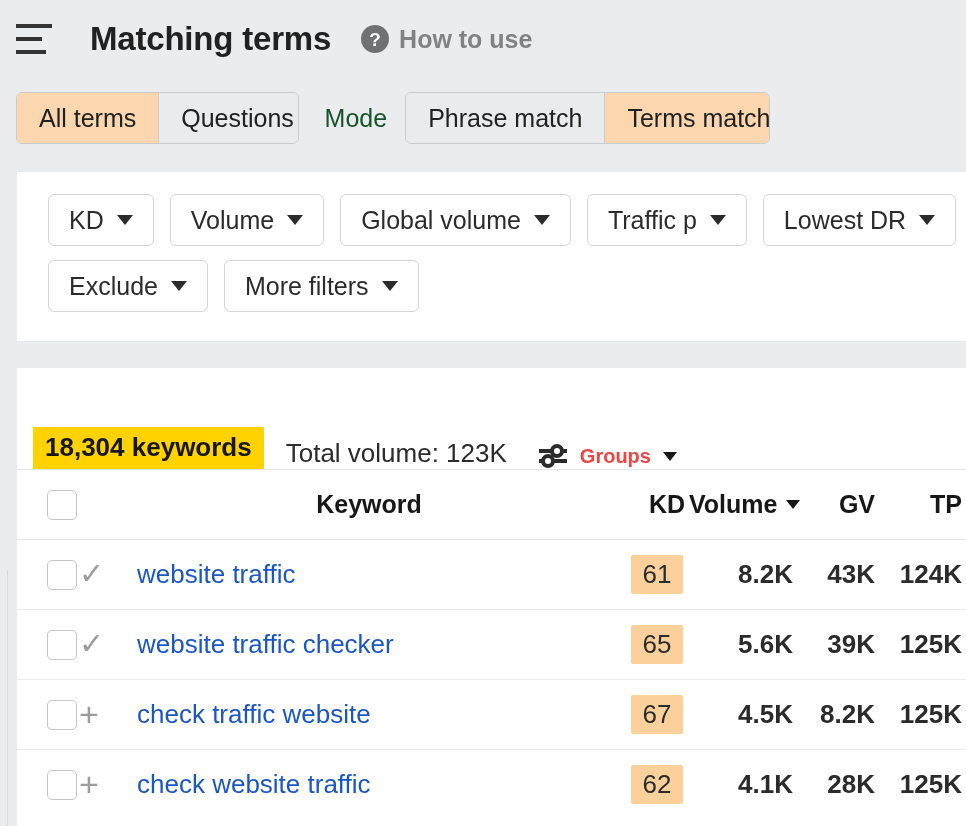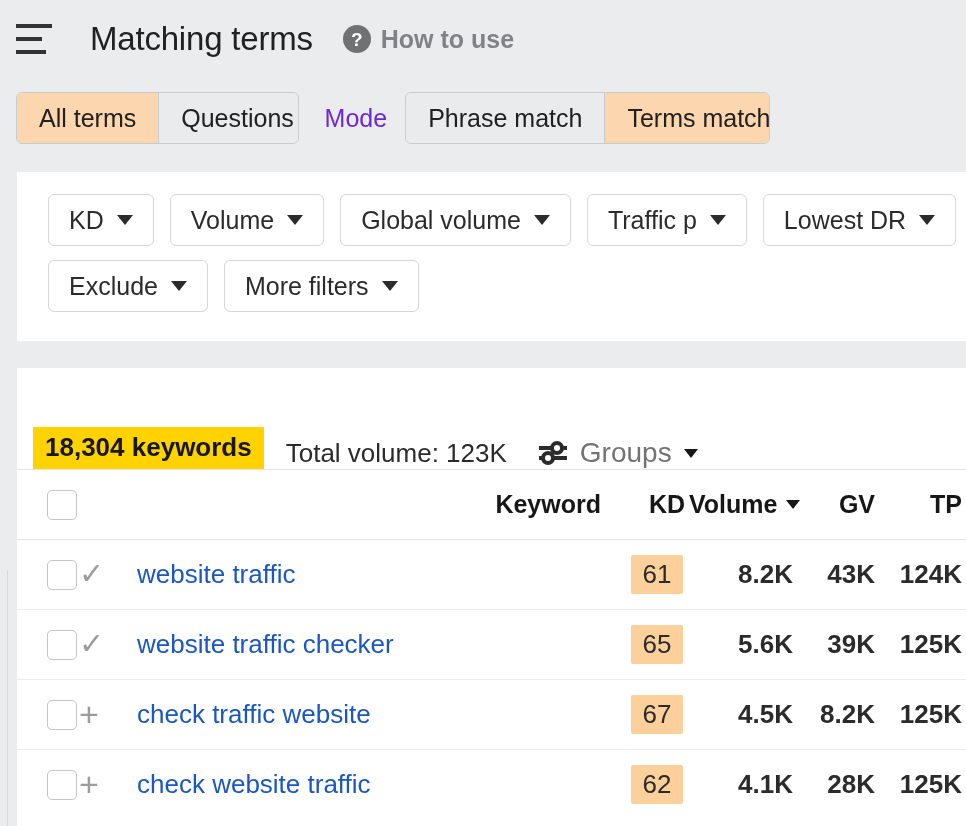--- a/index.html
+++ b/index.html
@@ -22,21 +22,21 @@
   .hamburger {
     width: 38px; height: 30px; display: flex; flex-direction: column;
     justify-content: center; gap: 9px; cursor: pointer; flex: 0 0 auto;
   }
   .hamburger span { display: block; height: 4px; background: #333333; border-radius: 0; }
   .hamburger span:nth-child(1) { width: 36px; }
   .hamburger span:nth-child(2) { width: 26px; }
   .hamburger span:nth-child(3) { width: 30px; }
 
   .page-title {
-    font-size: 33px; font-weight: normal; color: #212121;
+    font-size: 33px; font-weight: bold; color: #212121;
     margin-left: 36px; letter-spacing: -0.2px; white-space: nowrap;
   }
   .how-to-use {
     display: flex; align-items: center; gap: 10px; margin-left: 30px; cursor: pointer;
   }
   .qmark {
     width: 28px; height: 28px; border-radius: 50%; background: #6f7173;
     color: #ffffff; font-size: 19px; font-weight: bold;
     display: flex; align-items: center; justify-content: center; line-height: 1;
     flex: 0 0 auto;
@@ -53,21 +53,21 @@
     height: 52px; background: #eaebed;
   }
   .seg {
     display: flex; align-items: center; justify-content: center;
     padding: 0 22px; font-size: 25px; color: #212121; cursor: pointer;
     background: #eaebed; white-space: nowrap; height: 100%;
   }
   .seg + .seg { border-left: 1px solid #c9cbcd; }
   .seg.active { background: #fbd6ae; }
   .mode-label {
-    font-size: 25px; color: #6d28d9; margin: 0 18px 0 26px; white-space: nowrap;
+    font-size: 25px; color: #14532d; margin: 0 18px 0 26px; white-space: nowrap;
   }
 
   
   .filter-panel {
     position: absolute; left: 17px; top: 172px; width: 949px; height: 169px;
     background: #ffffff;
   }
   .filter-row { display: flex; align-items: center; gap: 16px; padding-left: 31px; }
   .filter-row.r1 { padding-top: 22px; }
   .filter-row.r2 { padding-top: 14px; }
@@ -96,21 +96,21 @@
     background: #ffd200; color: #171717; font-size: 26px; font-weight: bold;
     padding: 6px 12px; white-space: nowrap; line-height: 1.15;
   }
   .total-volume {
     font-size: 26px; color: #2b2b2b; margin-left: 22px; white-space: nowrap;
   }
   .groups-wrap {
     display: flex; align-items: center; gap: 12px; margin-left: 31px; cursor: pointer;
   }
   .sliders-icon { width: 30px; height: 26px; flex: 0 0 auto; }
-  .groups-label { font-size: 28px; font-weight: normal; color: #737373; white-space: nowrap; }
+  .groups-label { font-size: 20px; font-weight: bold; color: #ef4444; white-space: nowrap; }
   .caret-sm {
     width: 0; height: 0; border-left: 7px solid transparent;
     border-right: 7px solid transparent; border-top: 9px solid #171717; flex: 0 0 auto;
   }
 
   
   .tbl { width: 100%; border-collapse: collapse; table-layout: fixed; }
   .tbl thead th {
     border-top: 1px solid #e4e5e7; border-bottom: 1px solid #e4e5e7;
     height: 70px; font-size: 25px; font-weight: bold; color: #171717;
@@ -123,21 +123,21 @@
   .tbl tbody tr:last-child td { border-bottom: none; }
 
   .col-check { width: 62px; }
   .col-mark  { width: 48px; }
   .col-kw    { width: 474px; }
   .col-kd    { width: 88px; }
   .col-vol   { width: 108px; }
   .col-gv    { width: 82px; }
   .col-tp    { width: 87px; }
 
-  .th-kw { text-align: right; padding-left: 10px !important; }
+  .th-kw { text-align: center; padding-left: 10px !important; }
   .th-num { text-align: right; padding-right: 4px !important; }
   .th-vol-inner {
     display: inline-flex; align-items: center; gap: 9px; cursor: pointer;
   }
 
   .checkbox {
     width: 30px; height: 30px; border: 1px solid #c4c6c8; border-radius: 5px;
     background: #ffffff; margin-left: 30px; cursor: pointer;
   }
   .mark { font-size: 30px; color: #9a9c9e; line-height: 1; user-select: none; }

